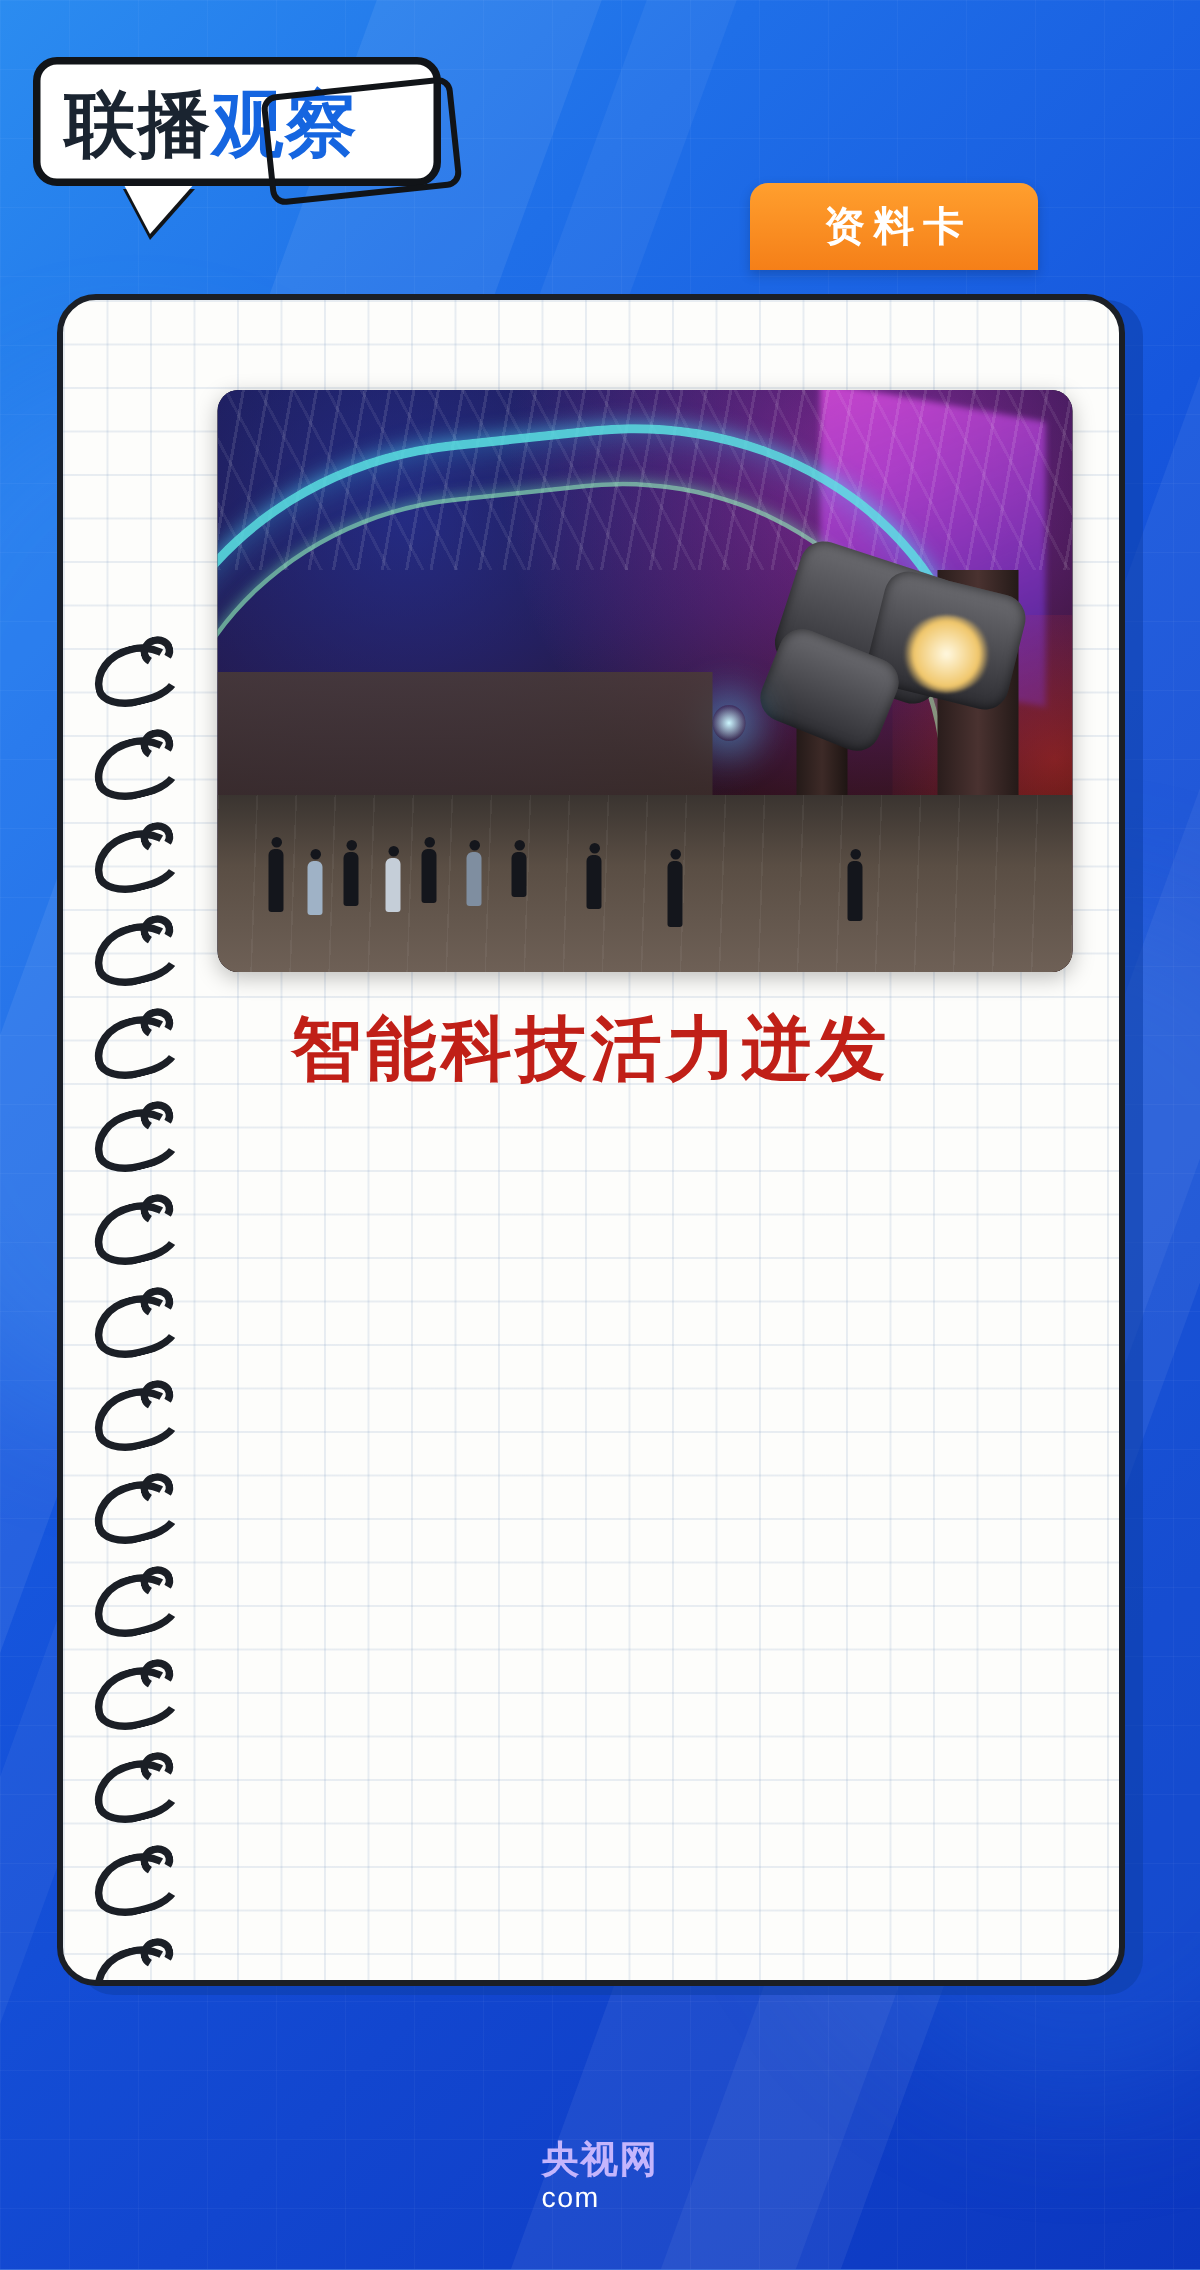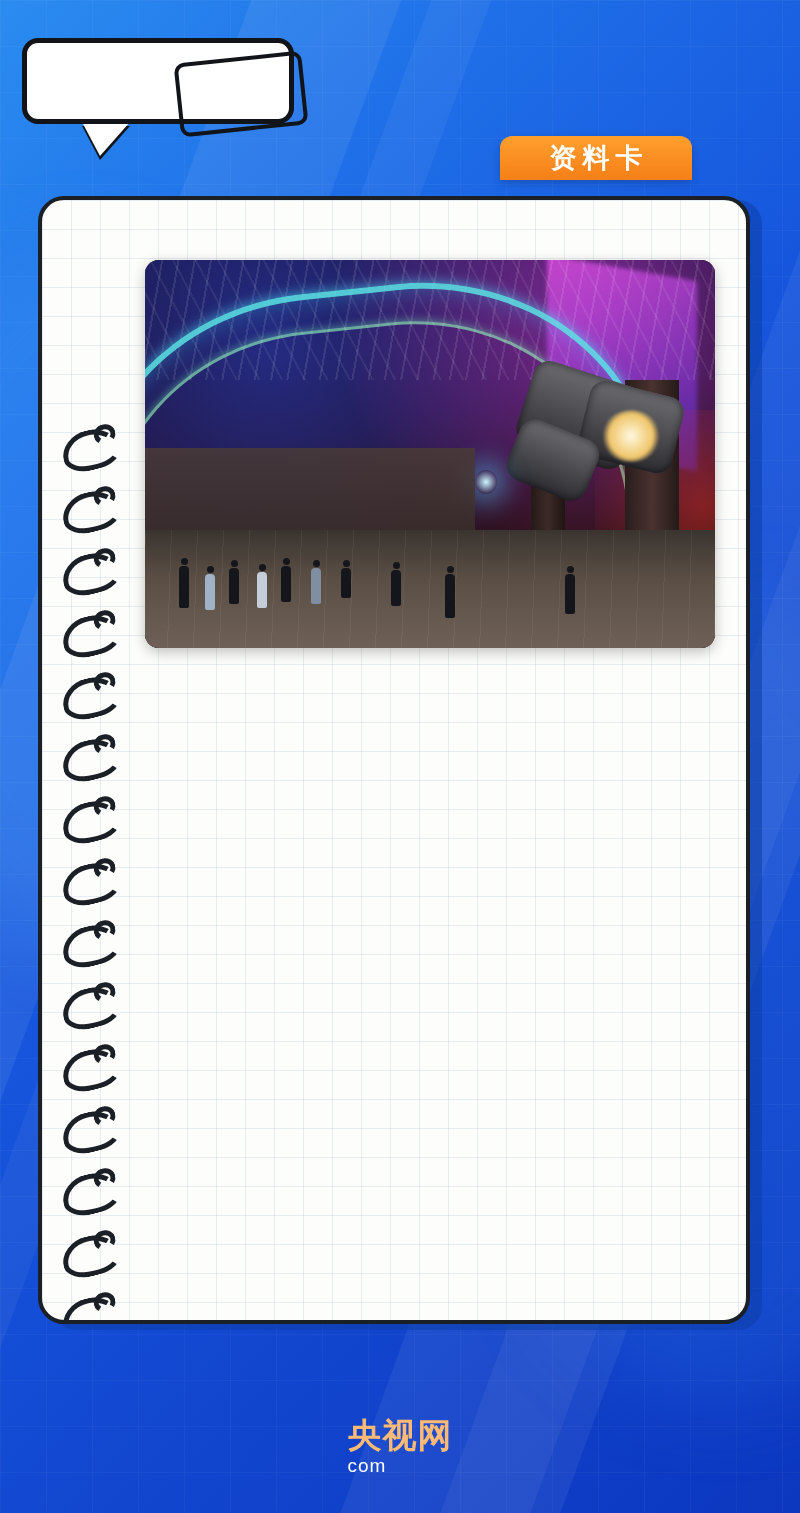--- a/index.html
+++ b/index.html
@@ -100,23 +100,23 @@
     border-radius: 10px;
     transform: rotate(-6deg);
     background: rgba(255,255,255,0.0);
     pointer-events: none;
   }
 
   
   .card-tab {
     position: absolute;
     right: 108px;
-    top: 136px;
+    top: 122px;
     width: 192px;
-    height: 44px;
+    height: 58px;
     background: linear-gradient(180deg, #ff9f2e 0%, #f57f18 100%);
     border-radius: 12px 12px 0 0;
     box-shadow: 0 3px 8px rgba(0,0,0,0.18);
     display: flex;
     align-items: center;
     justify-content: center;
   }
   .card-tab span {
     font-family: "DejaVu Sans", sans-serif;
     font-size: 27px;
@@ -416,23 +416,23 @@
     text-shadow: 0 1px 2px rgba(0,0,0,0.25);
   }
   .cctv-right {
     display: flex;
     flex-direction: column;
     line-height: 1;
     margin-top: 4px;
   }
   .cctv-cn {
     font-family: "DejaVu Sans", sans-serif;
-    font-size: 34px;
+    font-size: 25px;
     font-weight: bold;
-    color: #fdba74;
+    color: #c4b5fd;
     letter-spacing: 1px;
   }
   .cctv-com {
     font-family: "Liberation Sans", sans-serif;
     font-size: 19px;
     color: #ffffff;
     margin-top: 4px;
     letter-spacing: 1px;
   }
 </style>
@@ -445,20 +445,21 @@
   <div class="bg-stripe s1"></div>
   <div class="bg-stripe s2"></div>
   <div class="bg-stripe s3"></div>
   <div class="bg-stripe s4"></div>
   <div class="bg-grid"></div>
 </div>
 
 <div class="logo-badge">
   <div class="logo-tail"></div>
   <div class="logo-bubble">
+    <div class="logo-text"><span>联播</span><span class="hl">观察</span></div>
     <div class="logo-accent"></div>
   </div>
 </div>
 
 <div class="card-tab">
   <span>资料卡</span>
 </div>
 
 <div class="notebook-shadow"></div>
 <div class="notebook">
@@ -485,20 +486,21 @@
     <div class="person p3"></div>
     <div class="person p4"></div>
     <div class="person p5"></div>
     <div class="person p6"></div>
     <div class="person p7"></div>
     <div class="person p8"></div>
     <div class="person p9"></div>
     <div class="person p10"></div>
   </div>
 
+  <div class="title">智能科技活力迸发</div>
 
   <div class="body-text">
     </div>
 
   <div class="rings">
       <div class="ring" style="top: 0px;"></div>
       <div class="ring" style="top: 62px;"></div>
       <div class="ring" style="top: 124px;"></div>
       <div class="ring" style="top: 186px;"></div>
       <div class="ring" style="top: 248px;"></div>

